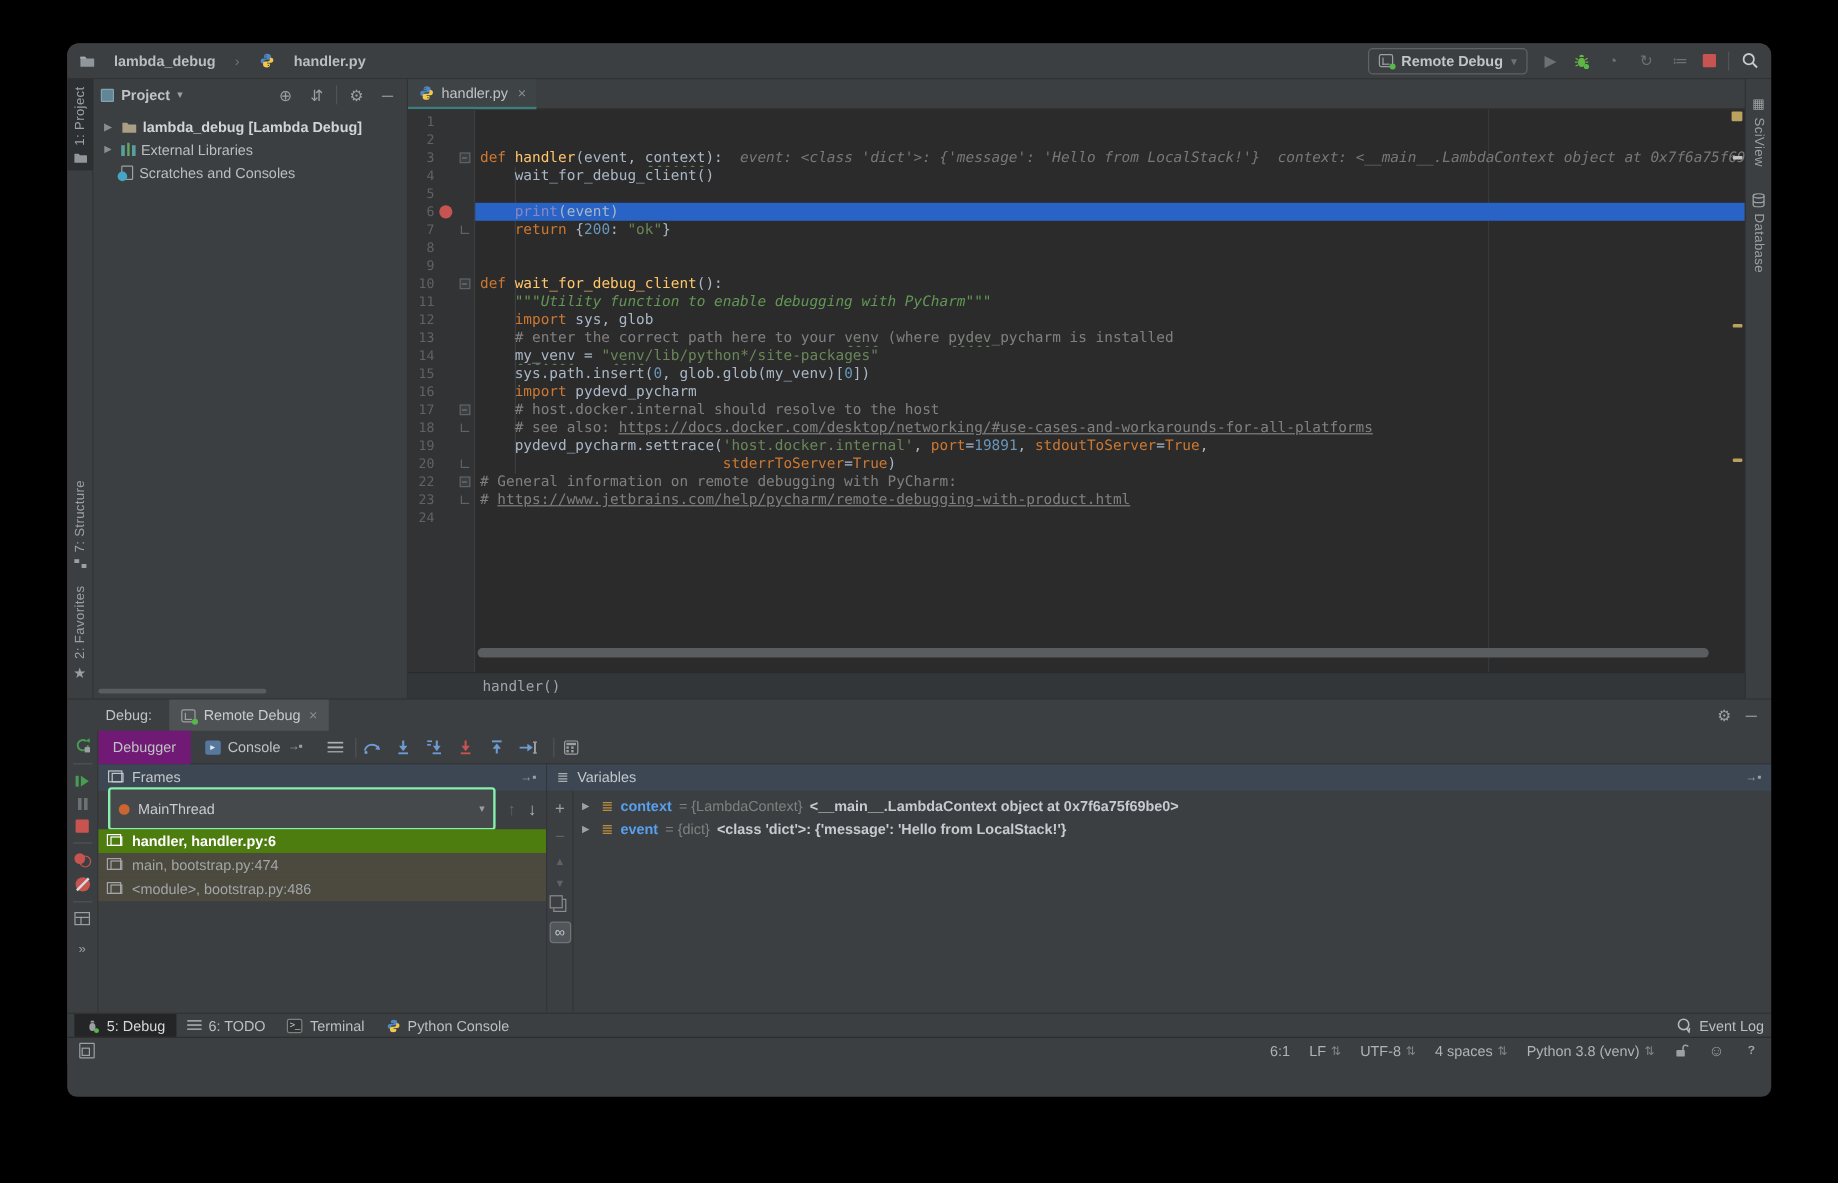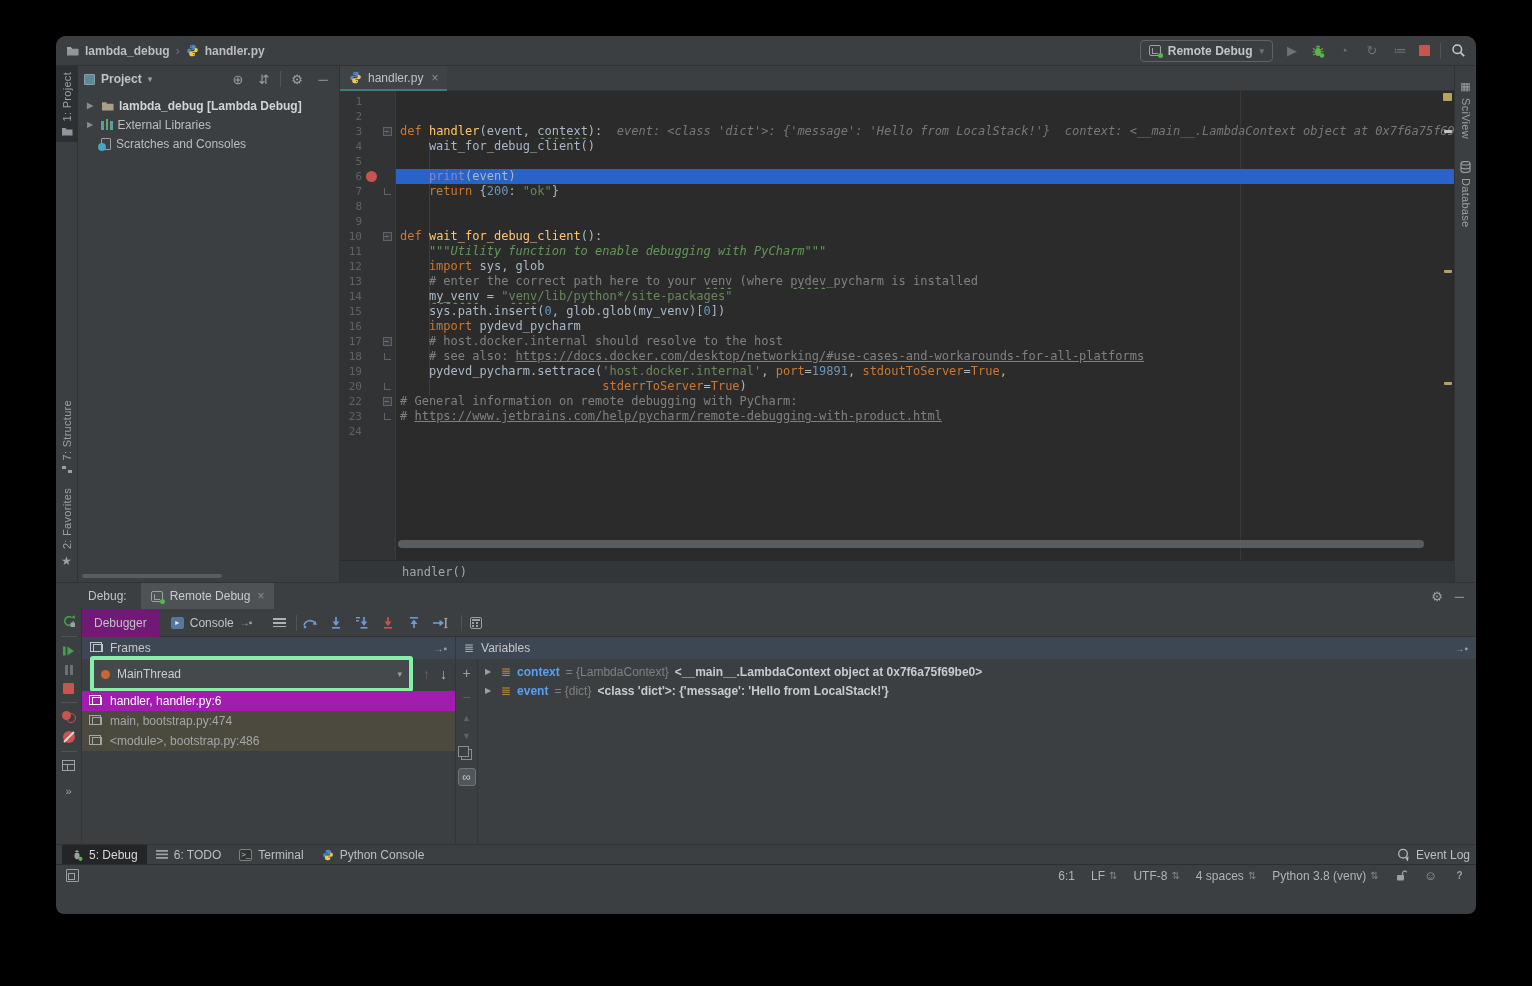--- a/index.html
+++ b/index.html
@@ -16,21 +16,21 @@
     position:relative; border-bottom:1px solid #b6b3b6; }
   .lights { position:absolute; left:14px; top:8px; display:flex; gap:8px; }
   .light { width:12px; height:12px; border-radius:50%; }
   .light.r { background:#ee6a5f; } .light.y { background:#f5bd4f; } .light.g { background:#61c454; }
   .wtitle { text-align:center; line-height:27px; font-weight:bold; font-size:13px; color:#3a3a3a;
     white-space:nowrap; overflow:hidden; }
 
   
   .navbar { height:30px; flex:0 0 auto; background:#3c3f41; border-bottom:1px solid #323232;
     display:flex; align-items:center; padding:0 10px; }
-  .crumbs { display:flex; align-items:center; gap:6px; color:#bbbdbf; font-weight:bold; }
+  .crumbs { display:flex; align-items:center; gap:16px; color:#bbbdbf; font-weight:bold; }
   .crumb-sep { color:#6e7275; font-weight:normal; }
   .nav-right { margin-left:auto; display:flex; align-items:center; gap:10px; }
   .combo-run { display:flex; align-items:center; gap:7px; border:1px solid #5f6365; border-radius:4px;
     height:22px; padding:0 8px; color:#c2c5c7; font-weight:bold; }
   .cfgicon { position:relative; width:12px; height:11px; border:1px solid #9da0a2; border-radius:2px; }
   .cfgicon::before { content:""; position:absolute; left:2px; top:2px; width:5px; height:5px;
     border-left:1px solid #9da0a2; border-bottom:1px solid #9da0a2; }
   .cfgicon::after { content:""; position:absolute; right:-3px; bottom:-3px; width:5px; height:5px;
     border-radius:50%; background:#57b84a; }
   .tbico { width:18px; text-align:center; color:#6e7173; font-size:13px; }
@@ -142,28 +142,28 @@
   .dpanels { flex:1; display:flex; min-height:0; }
   .frames { width:374px; flex:0 0 auto; border-right:1px solid #333537; display:flex; flex-direction:column; }
   .phead { height:22px; flex:0 0 auto; background:#3d4754; display:flex; align-items:center;
     gap:7px; padding:0 8px; color:#c3c7cb; }
   .phead .pin { margin-left:auto; color:#9da0a2; font-size:10px; }
   .fico { position:relative; width:10px; height:8px; border:1px solid currentColor; margin-left:3px; }
   .fico::before { content:""; position:absolute; left:-4px; top:-3px; width:10px; height:8px;
     border:1px solid currentColor; }
   .vlico { color:#a9adb0; font-size:12px; }
   .thread-row { height:30px; flex:0 0 auto; display:flex; align-items:center; padding:0 8px; gap:10px; }
-  .combo { flex:1; height:36px; background:#46494b; border:4px solid #86efac; border-radius:3px;
+  .combo { flex:1; height:36px; background:#46494b; border:2px solid #86efac; border-radius:3px;
     display:flex; align-items:center; gap:7px; padding:0 7px; color:#c8ccd0; }
   .tdot { width:9px; height:9px; border-radius:50%; background:#cb6532; }
   .combo .chev { margin-left:auto; color:#9b9fa3; font-size:9px; }
   .thr-arr { font-size:14px; }
   .frame-list { flex:1; padding-top:2px; }
   .frame { height:20px; display:flex; align-items:center; gap:8px; padding:0 7px; color:#a3a6a8; }
-  .frame.sel { background:#a21caf; color:#fff; font-weight:normal; }
+  .frame.sel { background:#4d7c0f; color:#fff; font-weight:bold; }
   .frame.lib { background:#4c4a3f; }
   .vars { flex:1; min-width:0; display:flex; flex-direction:column; }
   .vars-body { flex:1; display:flex; min-height:0; }
   .vstrip { width:22px; flex:0 0 auto; border-right:1px solid #333537; display:flex; flex-direction:column;
     align-items:center; padding-top:6px; gap:8px; color:#9da0a2; }
   .vstrip .dis { color:#5f6365; }
   .inf-btn { width:18px; height:18px; border:1px solid #6e7477; border-radius:3px; background:#51565a;
     display:flex; align-items:center; justify-content:center; color:#c4c8cb; }
   .vlist { flex:1; padding-top:3px; }
   .vrow { height:19px; display:flex; align-items:center; gap:6px; padding-left:7px; }

